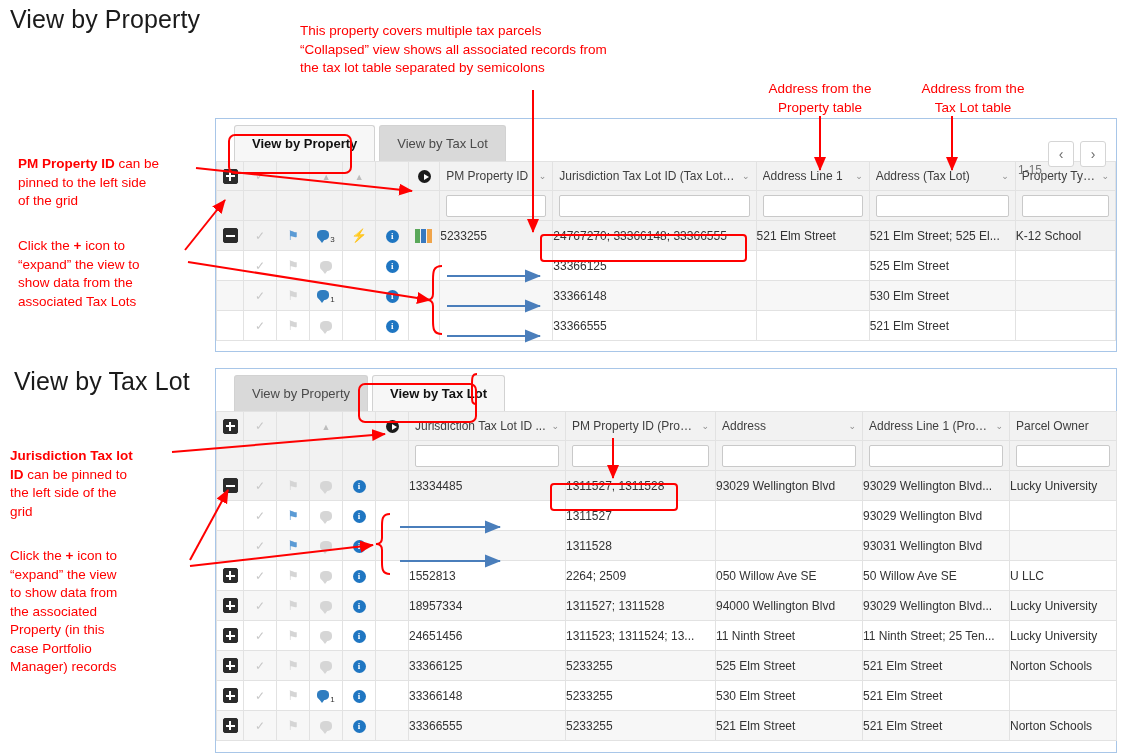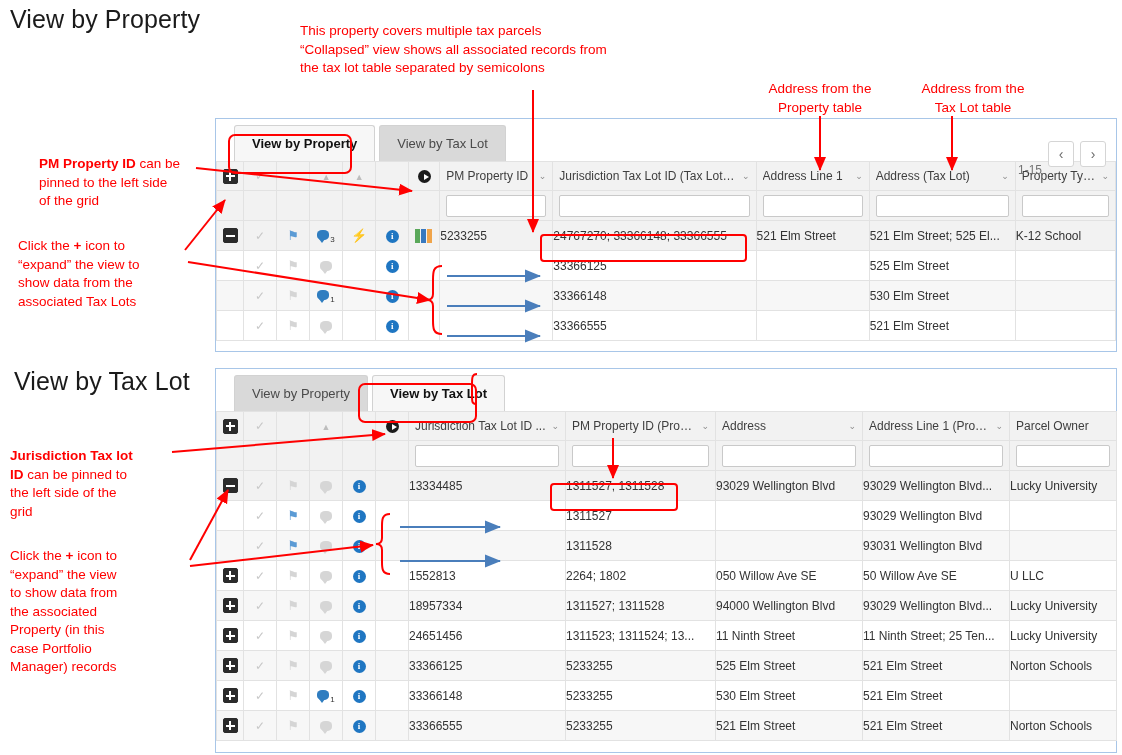--- a/index.html
+++ b/index.html
@@ -200,21 +200,21 @@
 
 <div class="abs anno" style="left:300px;top:22px;width:400px;">This property covers multiple tax parcels
 “Collapsed” view shows all associated records from
 the tax lot table separated by semicolons</div>
 
 <div class="abs anno c" style="left:745px;top:80px;width:150px;">Address from the
 Property table</div>
 <div class="abs anno c" style="left:898px;top:80px;width:150px;">Address from the
 Tax Lot table</div>
 
-<div class="abs anno" style="left:18px;top:155px;width:195px;margin-left:21px;"><b>PM Property ID</b><span> can be
+<div class="abs anno" style="left:18px;top:155px;width:195px;"><b>PM Property ID</b><span> can be
 pinned to the left side
 of the grid</span></div>
 <div class="abs anno" style="left:18px;top:237px;width:200px;"><span>Click the </span><b>+</b><span> icon to
 “expand” the view to
 show data from the
 associated Tax Lots</span></div>
 
 <div class="abs grid-panel" style="left:215px;top:118px;width:902px;height:234px;">
 
   <div class="tabbar">
@@ -535,21 +535,21 @@
       </tr>
 
       <tr>
         <td class="icol"><span class="expander plus"></span></td>
         <td class="icol"><span class="chk">✓</span></td>
         <td class="icol"><span class="flag dim">⚑</span></td>
         <td class="icol"><span class="bubble dim"></span></td>
         <td class="icol"><span class="info">i</span></td>
         <td class="icol"></td>
         <td>1552813</td>
-        <td>2264; 1802</td>
+        <td>2264; 2509</td>
         <td>050 Willow Ave SE</td>
         <td>50 Willow Ave SE</td>
         <td>U LLC</td>
       </tr>
 
       <tr class="alt">
         <td class="icol"><span class="expander plus"></span></td>
         <td class="icol"><span class="chk">✓</span></td>
         <td class="icol"><span class="flag dim">⚑</span></td>
         <td class="icol"><span class="bubble dim"></span></td>

